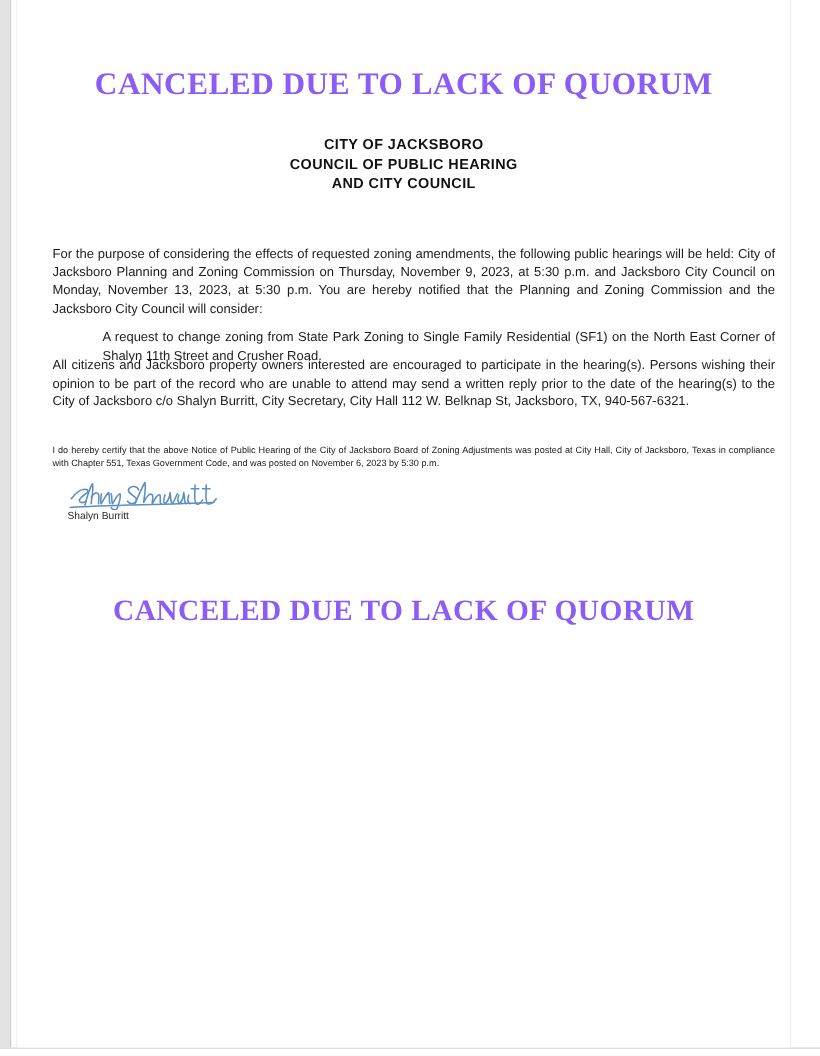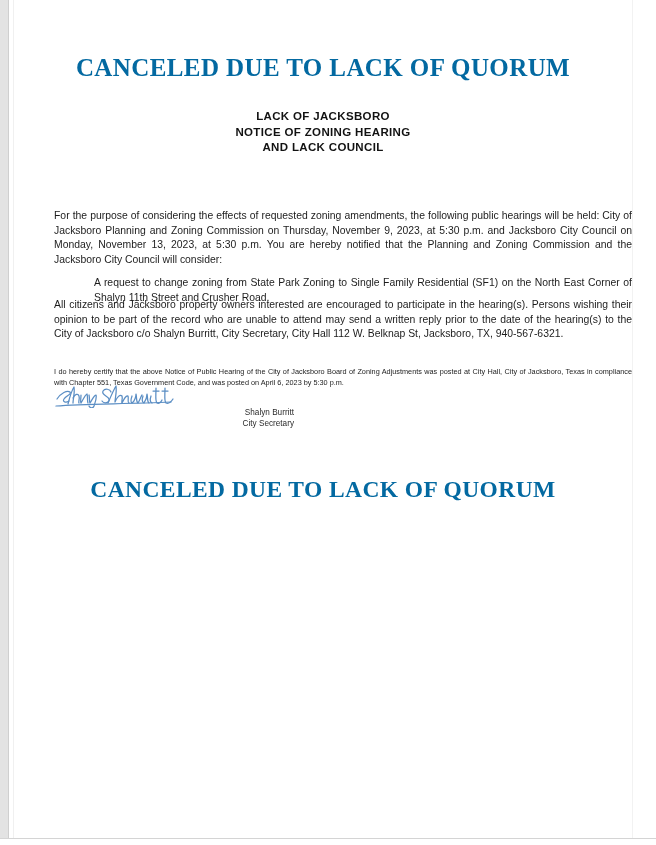--- a/index.html
+++ b/index.html
@@ -53,21 +53,21 @@
     left: 14px; top: 0;
     width: 618px;
     height: 838px;
     background: #ffffff;
   }
 
   
   .banner {
     font-family: "Liberation Serif", serif;
     font-weight: bold;
-    color: #0369a1;
+    color: #8b5cf6;
     text-align: center;
     letter-spacing: 0.4px;
     white-space: nowrap;
   }
   .banner-top {
     position: absolute;
     left: 0; top: 54px;
     width: 618px;
     font-size: 25px;
   }
@@ -97,21 +97,21 @@
   .body-col {
     position: absolute;
     left: 28px;
     width: 578px;
   }
   .para {
     font-size: 10.4px;
     line-height: 14.6px;
     text-align: justify;
     color: #1c1c1c;
-    margin: 12px;
+    margin: 0;
   }
   .para-intro { top: 197px; }
   .para-request {
     top: 264px;
     padding-left: 40px;
     width: 538px;
   }
   .para-citizens { top: 286px; }
   .para-certify {
     top: 354px;
@@ -128,50 +128,49 @@
   }
   .sig-mark {
     height: 24px;
     width: 132px;
     display: block;
   }
   .sig-name, .sig-title {
     font-size: 8.2px;
     line-height: 11px;
     color: #2a2a2a;
-    text-align: right;
   }
   .sig-name { margin-top: -1px; }
 </style>
 </head>
 <body>
 
 <div class="page-edge-left"></div>
 <div class="page-edge-left-line"></div>
 <div class="page-edge-inner-line"></div>
 <div class="page-edge-right"></div>
 <div class="page-edge-bottom"></div>
 
 <div class="sheet">
 
   <div class="banner banner-top">CANCELED DUE TO LACK OF QUORUM</div>
 
   <div class="heading-block">
-    <div class="heading-line">LACK OF JACKSBORO</div>
-    <div class="heading-line">NOTICE OF ZONING HEARING</div>
-    <div class="heading-line">AND LACK COUNCIL</div>
+    <div class="heading-line">CITY OF JACKSBORO</div>
+    <div class="heading-line">COUNCIL OF PUBLIC HEARING</div>
+    <div class="heading-line">AND CITY COUNCIL</div>
   </div>
 
   <p class="para body-col para-intro">For the purpose of considering the effects of requested zoning amendments, the following public hearings will be held: City of Jacksboro Planning and Zoning Commission on Thursday, November 9, 2023, at 5:30 p.m. and Jacksboro City Council on Monday, November 13, 2023, at 5:30 p.m.  You are hereby notified that the Planning and Zoning Commission and the Jacksboro City Council will consider:</p>
 
   <p class="para body-col para-request">A request to change zoning from State Park Zoning to Single Family Residential (SF1) on the North East Corner of Shalyn 11th Street and Crusher Road.</p>
 
   <p class="para body-col para-citizens">All citizens and Jacksboro property owners interested are encouraged to participate in the hearing(s). Persons wishing their opinion to be part of the record who are unable to attend may send a written reply prior to the date of the hearing(s) to the City of Jacksboro c/o Shalyn Burritt, City Secretary, City Hall 112 W. Belknap St, Jacksboro, TX, 940-567-6321.</p>
 
-  <p class="para body-col para-certify">I do hereby certify that the above Notice of Public Hearing of the City of Jacksboro Board of Zoning Adjustments was posted at City Hall, City of Jacksboro, Texas in compliance with Chapter 551, Texas Government Code, and was posted on April 6, 2023 by 5:30 p.m.</p>
+  <p class="para body-col para-certify">I do hereby certify that the above Notice of Public Hearing of the City of Jacksboro Board of Zoning Adjustments was posted at City Hall, City of Jacksboro, Texas in compliance with Chapter 551, Texas Government Code, and was posted on November 6, 2023 by 5:30 p.m.</p>
 
   <div class="sig-block">
     <svg class="sig-mark" viewBox="0 0 132 24">
       <g fill="none" stroke="#5b8ec4" stroke-width="1.25" stroke-linecap="round" stroke-linejoin="round">
         <path d="M3 15 C7 9, 13 6, 16 8 C18 10, 12 12, 10 15 C8 18, 12 19, 15 17"></path>
         <path d="M14 20 C16 12, 18 6, 20 3 C21 9, 19 15, 19 19"></path>
         <path d="M19 14 C21 10, 24 9, 25 12 C26 15, 24 18, 25 19"></path>
         <path d="M27 11 C27 15, 26 18, 27 19 C29 16, 31 11, 33 10 C34 13, 33 17, 34 19"></path>
         <path d="M35 11 C36 15, 35 18, 36 19 C38 16, 40 11, 42 11 C43 14, 41 19, 40 22 C39 25, 36 24, 35 22"></path>
         <path d="M57 8 C56 5, 51 4, 49 7 C47 11, 54 12, 55 15 C56 19, 50 20, 48 17"></path>
@@ -180,18 +179,17 @@
         <path d="M89 12 C88 15, 88 18, 90 19 C92 16, 93 12, 93 10 C94 14, 93 18, 95 19"></path>
         <path d="M97 12 C96 15, 96 18, 98 19"></path>
         <path d="M99 7 L105 7"></path>
         <path d="M102 4 C102 12, 101 17, 103 19 C105 20, 107 18, 108 16"></path>
         <path d="M108 7 L114 7"></path>
         <path d="M111 4 C111 12, 110 17, 112 19 C114 20, 117 18, 119 15"></path>
         <path d="M2 22 C30 20, 70 20, 117 18"></path>
       </g>
     </svg>
     <div class="sig-name">Shalyn Burritt</div>
-    <div class="sig-title">City Secretary</div>
   </div>
 
   <div class="banner banner-bottom">CANCELED DUE TO LACK OF QUORUM</div>
 
 </div>
 
 </body></html>

